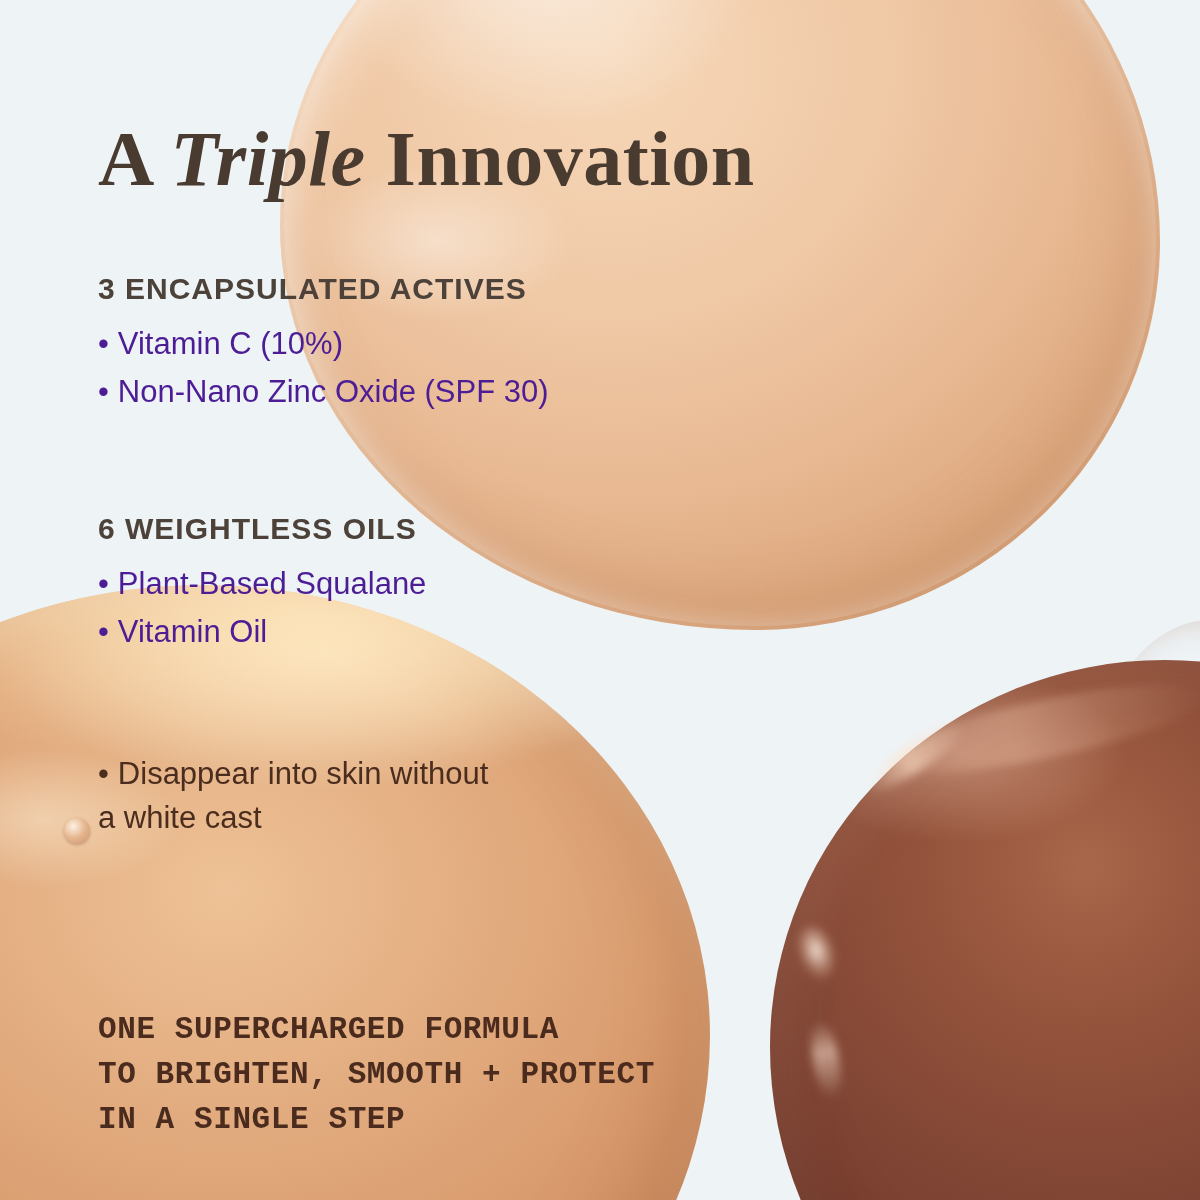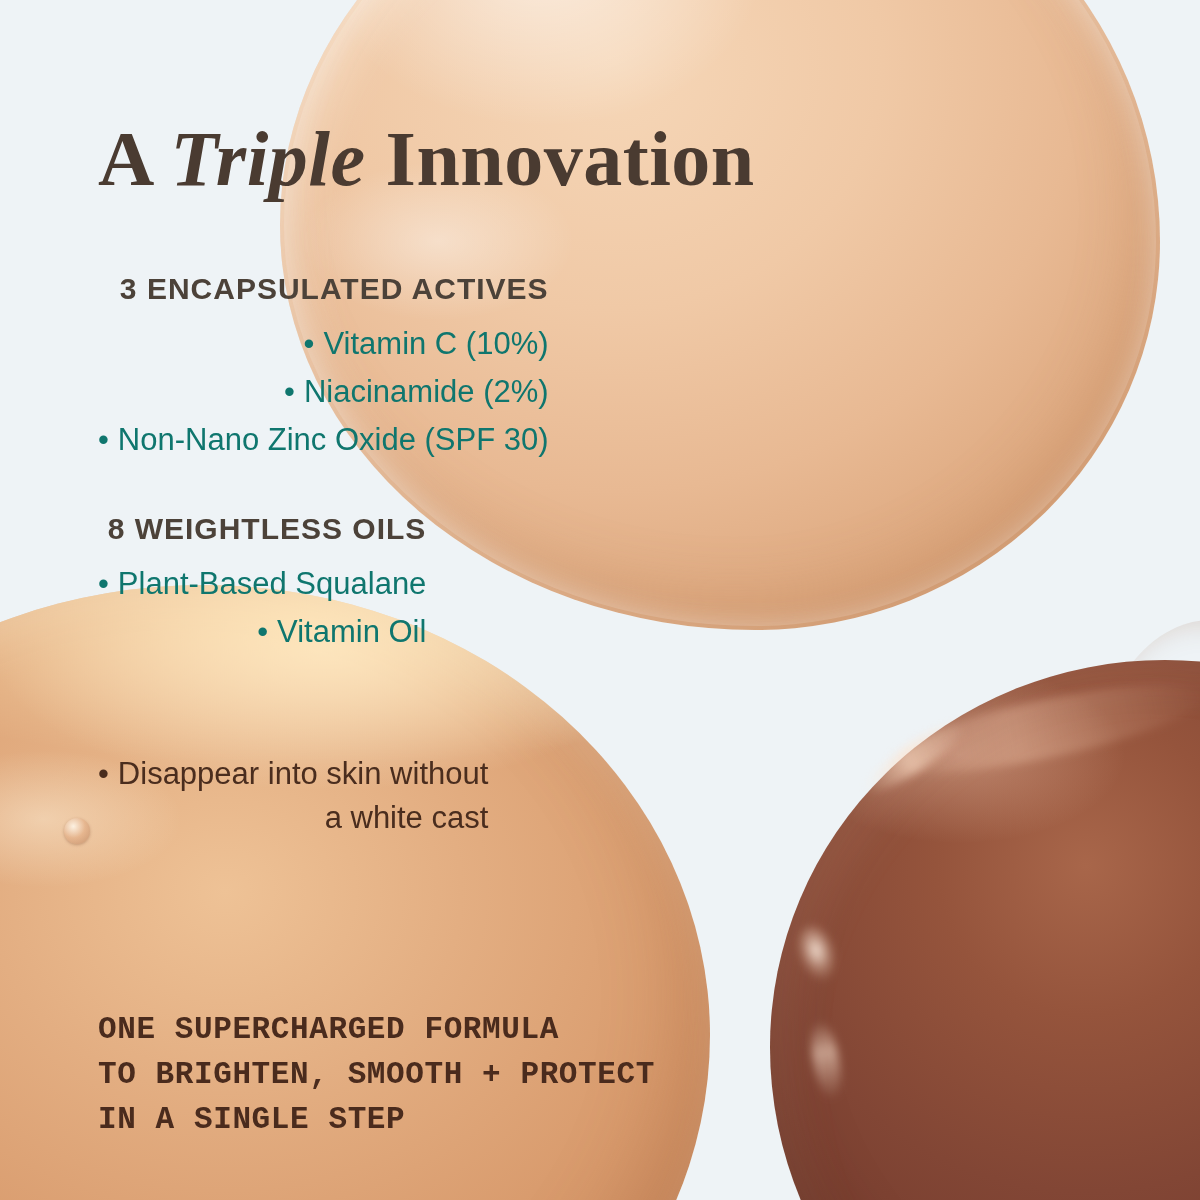--- a/index.html
+++ b/index.html
@@ -180,41 +180,40 @@
     letter-spacing: 0.5px;
     white-space: nowrap;
   }
   .page-title .em {
     font-style: italic;
   }
 
   .section {
     position: absolute;
     left: 98px;
-    text-align: right;
   }
   .section-heading {
     font-family: "Liberation Sans", sans-serif;
     font-weight: bold;
     font-size: 30px;
     letter-spacing: 1.0px;
     color: #4c4239;
     margin: 0 0 16px 0;
     white-space: nowrap;
   }
   .bullet-list {
     list-style: none;
     margin: 0;
     padding: 0;
   }
   .bullet-list li {
     font-family: "Liberation Sans", sans-serif;
     font-size: 31px;
     line-height: 1.42;
-    color: #0f766e;
+    color: #4c1d95;
     white-space: pre-line;
     margin-bottom: 4px;
   }
   .bullet-list li .dot {
     display: inline-block;
     margin-right: 9px;
   }
 
   
   .section.on-caramel .section-heading,
@@ -262,27 +261,26 @@
   </div>
 
   <div class="content">
 
     <h1 class="page-title"><span>A </span><span class="em">Triple</span><span> Innovation</span></h1>
 
     <div class="section" id="section-actives">
       <h2 class="section-heading">3 ENCAPSULATED ACTIVES</h2>
       <ul class="bullet-list">
         <li><span class="dot">•</span><span>Vitamin C (10%)</span></li>
-        <li><span class="dot">•</span><span>Niacinamide (2%)</span></li>
         <li><span class="dot">•</span><span>Non-Nano Zinc Oxide (SPF 30)</span></li>
       </ul>
     </div>
 
     <div class="section" id="section-oils">
-      <h2 class="section-heading">8 WEIGHTLESS OILS</h2>
+      <h2 class="section-heading">6 WEIGHTLESS OILS</h2>
       <ul class="bullet-list">
         <li><span class="dot">•</span><span>Plant-Based Squalane</span></li>
         <li><span class="dot">•</span><span>Vitamin Oil</span></li>
       </ul>
     </div>
 
     <div class="section on-caramel" id="section-tones">
       <ul class="bullet-list">
         <li><span class="dot">•</span><span>Disappear into skin without
   a white cast</span></li>

